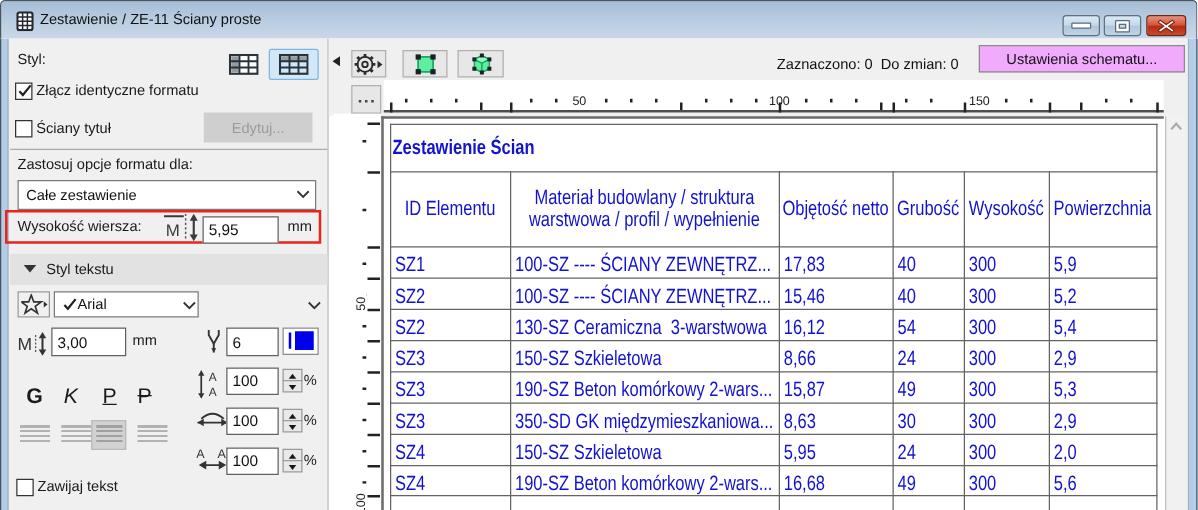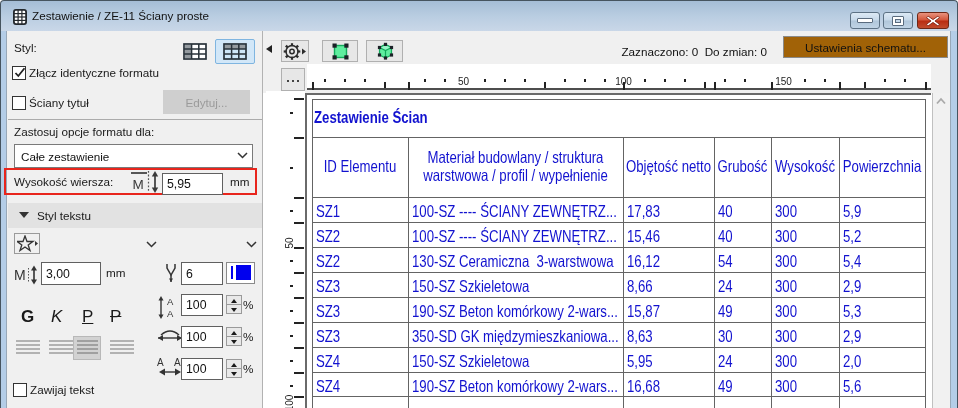--- a/index.html
+++ b/index.html
@@ -117,20 +117,24 @@
     <div class="field" style="left:155px;top:142px;width:61px;height:22px">5,95</div>
     <div class="lbl" style="left:223px;top:144px">mm</div>
     <div class="abs" style="left:1px;top:172px;width:254px;height:25px;background:#e2e2e2"></div>
     <div class="abs" style="left:12px;top:181px;width:0;height:0;border-left:5px solid transparent;border-right:5px solid transparent;border-top:6px solid #333"></div>
     <div class="lbl" style="left:30px;top:178px">Styl tekstu</div>
     <div class="abs" style="left:7px;top:202px;width:26px;height:21px;background:#f0f0f0;border:1px solid #9a9a9a"></div>
     <svg class="abs" style="left:10px;top:204px" width="22" height="17" viewBox="0 0 22 17">
       <path d="M8,1 L10,6.5 L16,6.5 L11.2,10 L13,15.5 L8,12 L3,15.5 L4.8,10 L0,6.5 L6,6.5 Z" fill="none" stroke="#333" stroke-width="1.3"></path>
       <path d="M18,6 L21,8.5 L18,11 Z" fill="#333"></path>
     </svg>
+    <div class="drop" style="left:36px;top:202px;width:116px;height:21px">
+      <svg width="12" height="12" viewBox="0 0 12 12" style="margin-right:0px">
+        <path d="M1.5,6 L4.3,9 L10.5,1.3" fill="none" stroke="#222" stroke-width="1.8"></path>
+      </svg>Arial</div>
     <svg class="abs" style="left:139px;top:210px" width="11" height="7" viewBox="0 0 11 7">
       <path d="M1,1 L5.5,5.5 L10,1" fill="none" stroke="#333" stroke-width="1.5"></path>
     </svg>
     <svg class="abs" style="left:239px;top:210px" width="11" height="7" viewBox="0 0 11 7">
       <path d="M1,1 L5.5,5.5 L10,1" fill="none" stroke="#333" stroke-width="1.5"></path>
     </svg>
     <svg class="abs" style="left:7px;top:232px" width="26" height="23" viewBox="0 0 26 23">
       <text x="0" y="17" font-size="14" fill="#333" font-family="Liberation Sans">M</text>
       <line x1="14.5" y1="5" x2="14.5" y2="20" stroke="#555" stroke-width="1" stroke-dasharray="1.5,1.5"></line>
       <line x1="20" y1="5" x2="20" y2="19" stroke="#333" stroke-width="1.6"></line>
@@ -247,21 +251,21 @@
         <polygon points="9.5,2.5 15.5,5.5 9.5,8.5 3.5,5.5" fill="#97f5c6" stroke="#13ab5c" stroke-width="1.2"></polygon>
         <polyline points="9.5,8.5 9.5,16" fill="none" stroke="#13ab5c" stroke-width="1.2"></polyline>
         <rect x="7.9" y="0.8" width="3.2" height="3.2" fill="#1b2127"></rect>
         <rect x="1.9" y="3.9" width="3.2" height="3.2" fill="#1b2127"></rect>
         <rect x="13.9" y="3.9" width="3.2" height="3.2" fill="#1b2127"></rect>
         <rect x="1.9" y="11.4" width="3.2" height="3.2" fill="#1b2127"></rect>
         <rect x="13.9" y="11.4" width="3.2" height="3.2" fill="#1b2127"></rect>
         <rect x="7.9" y="14.4" width="3.2" height="3.2" fill="#1b2127"></rect>
       </svg>
       <div class="abs" style="right:183px;top:14px;font-size:11.7px;color:#111;white-space:nowrap">Zaznaczono: 0&nbsp; Do zmian: 0</div>
-      <div class="abs" style="left:520px;top:5px;width:165px;height:22px;background:#a16207;border:1px solid #8a8a8a;font-size:11.7px;color:#111;display:flex;align-items:center;justify-content:center">Ustawienia schematu...</div>
+      <div class="abs" style="left:520px;top:5px;width:165px;height:22px;background:#f0abfc;border:1px solid #8a8a8a;font-size:11.7px;color:#111;display:flex;align-items:center;justify-content:center">Ustawienia schematu...</div>
     </div>
     <div id="rulerrow"></div>
     <div id="hruler">
       <div class="htick" style="left: 17px; top: 15px; width: 2px; height: 3px;"></div>
       <div class="htick" style="left: 37px; top: 15px; width: 2px; height: 3px;"></div>
       <div class="htick" style="left: 57px; top: 15px; width: 2px; height: 3px;"></div>
       <div class="htick" style="left: 117px; top: 15px; width: 2px; height: 3px;"></div>
       <div class="htick" style="left: 137px; top: 15px; width: 2px; height: 3px;"></div>
       <div class="htick" style="left: 177px; top: 15px; width: 2px; height: 3px;"></div>
       <div class="htick" style="left: 197px; top: 15px; width: 2px; height: 3px;"></div>

